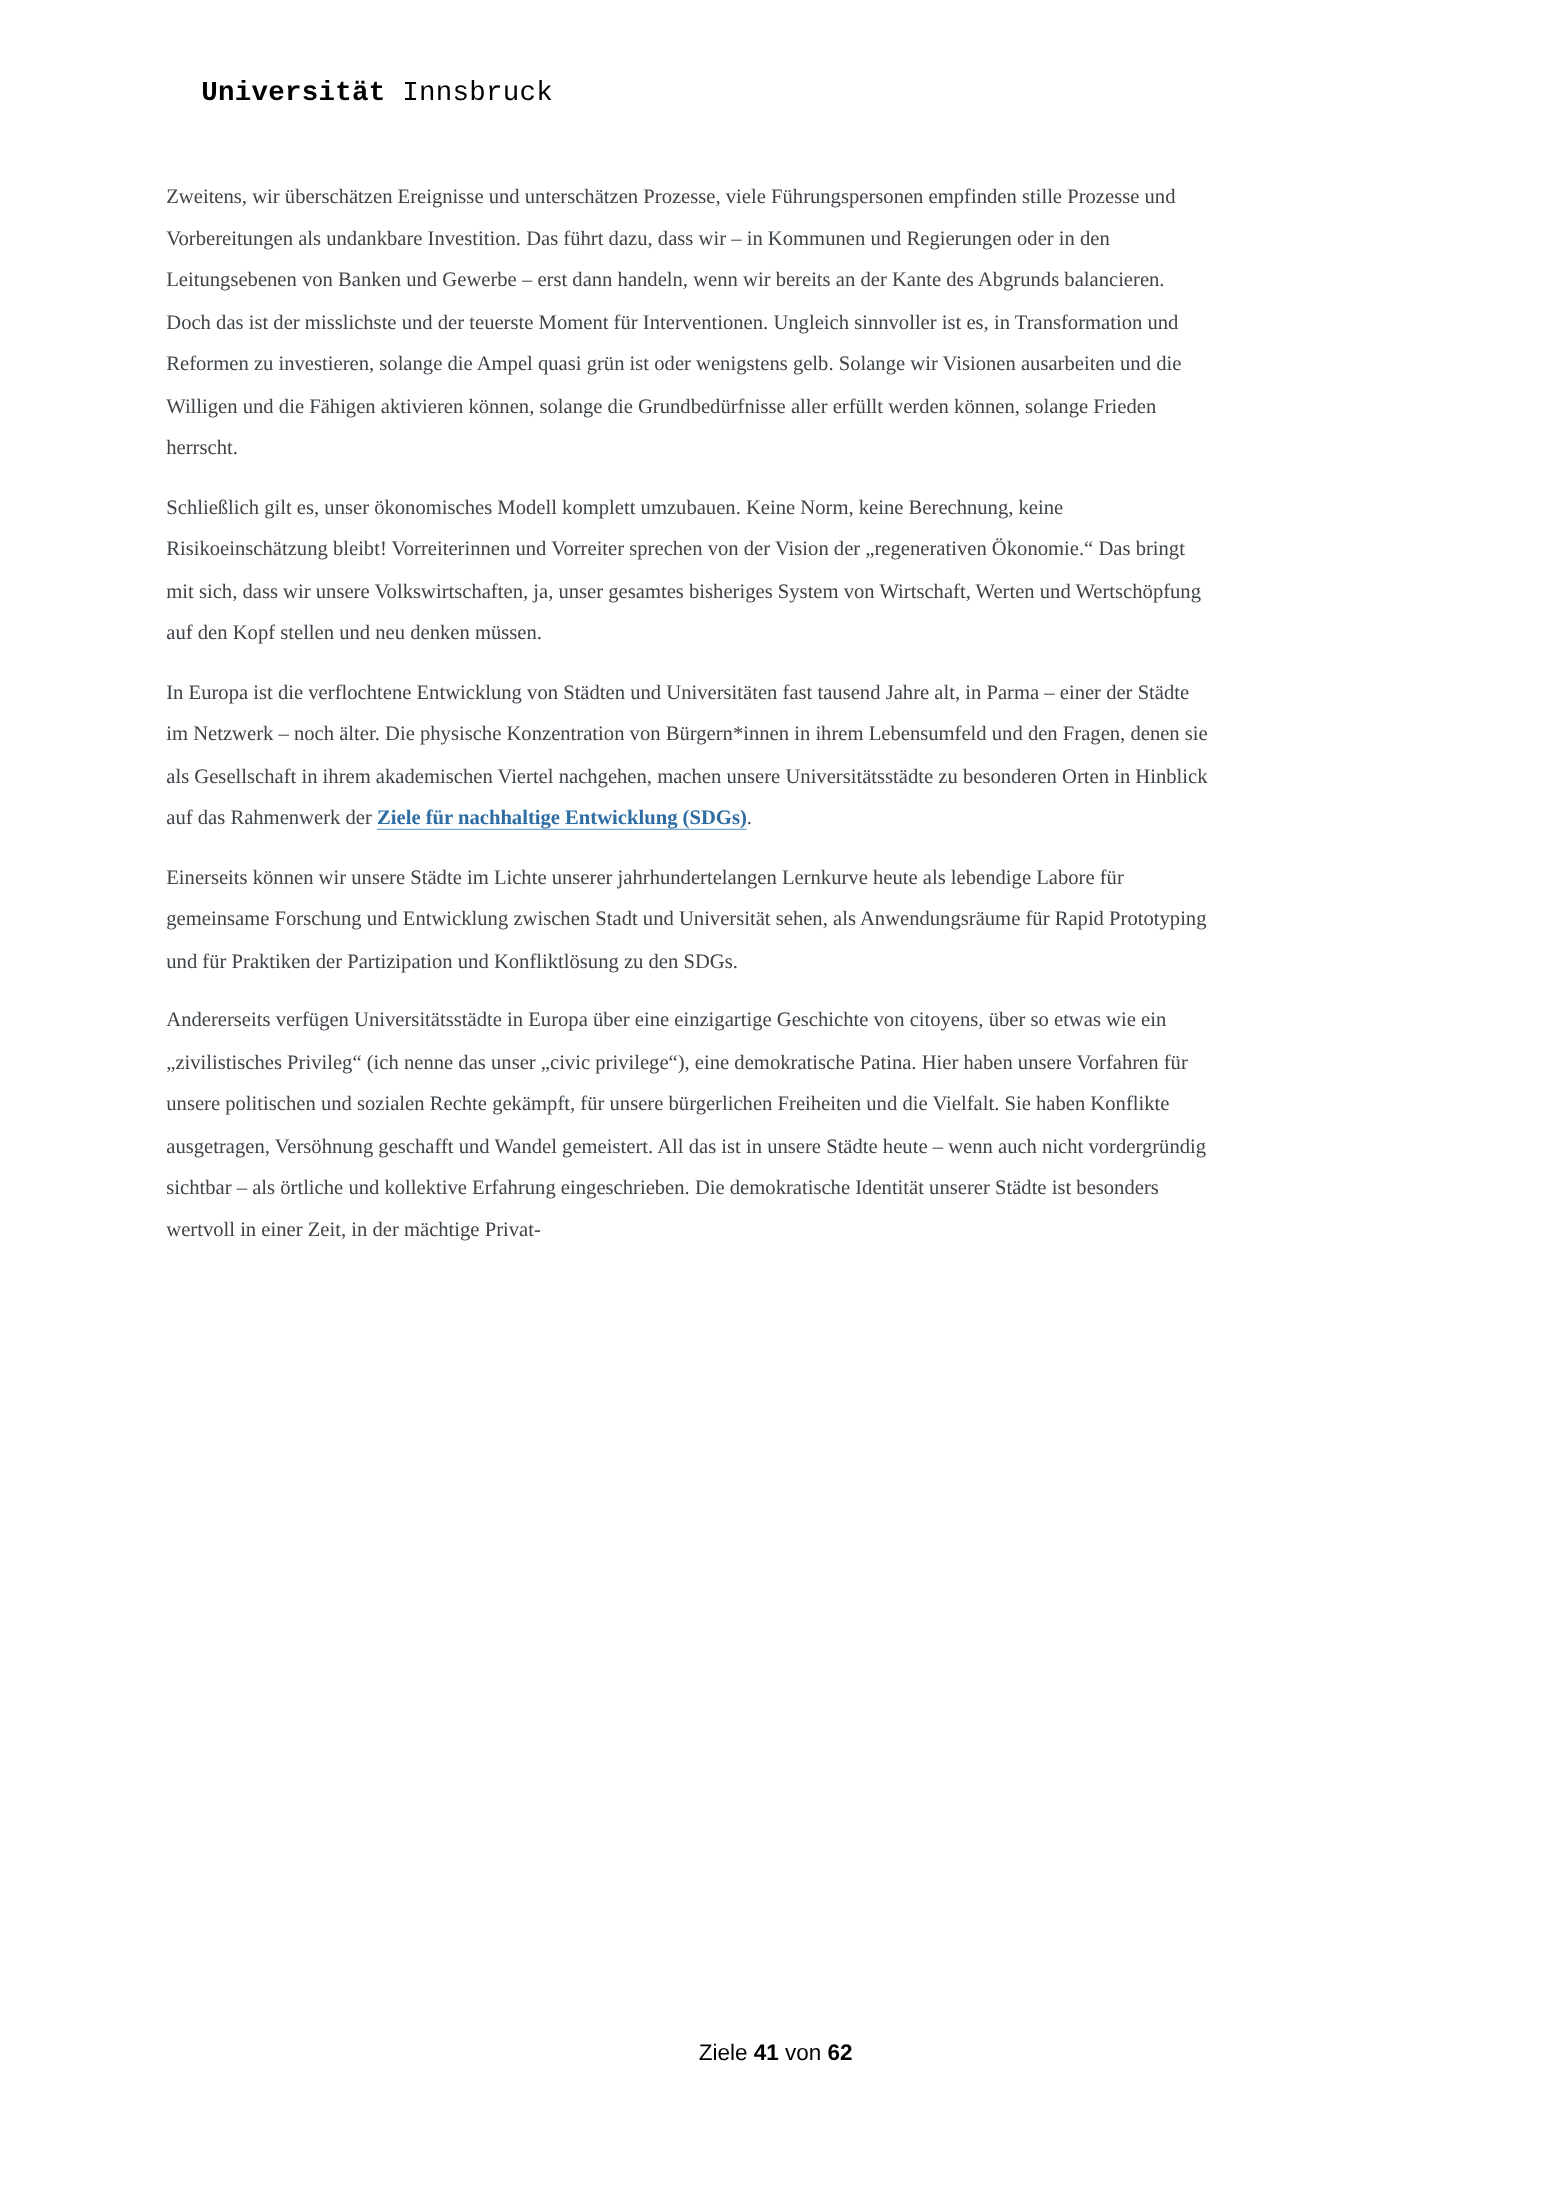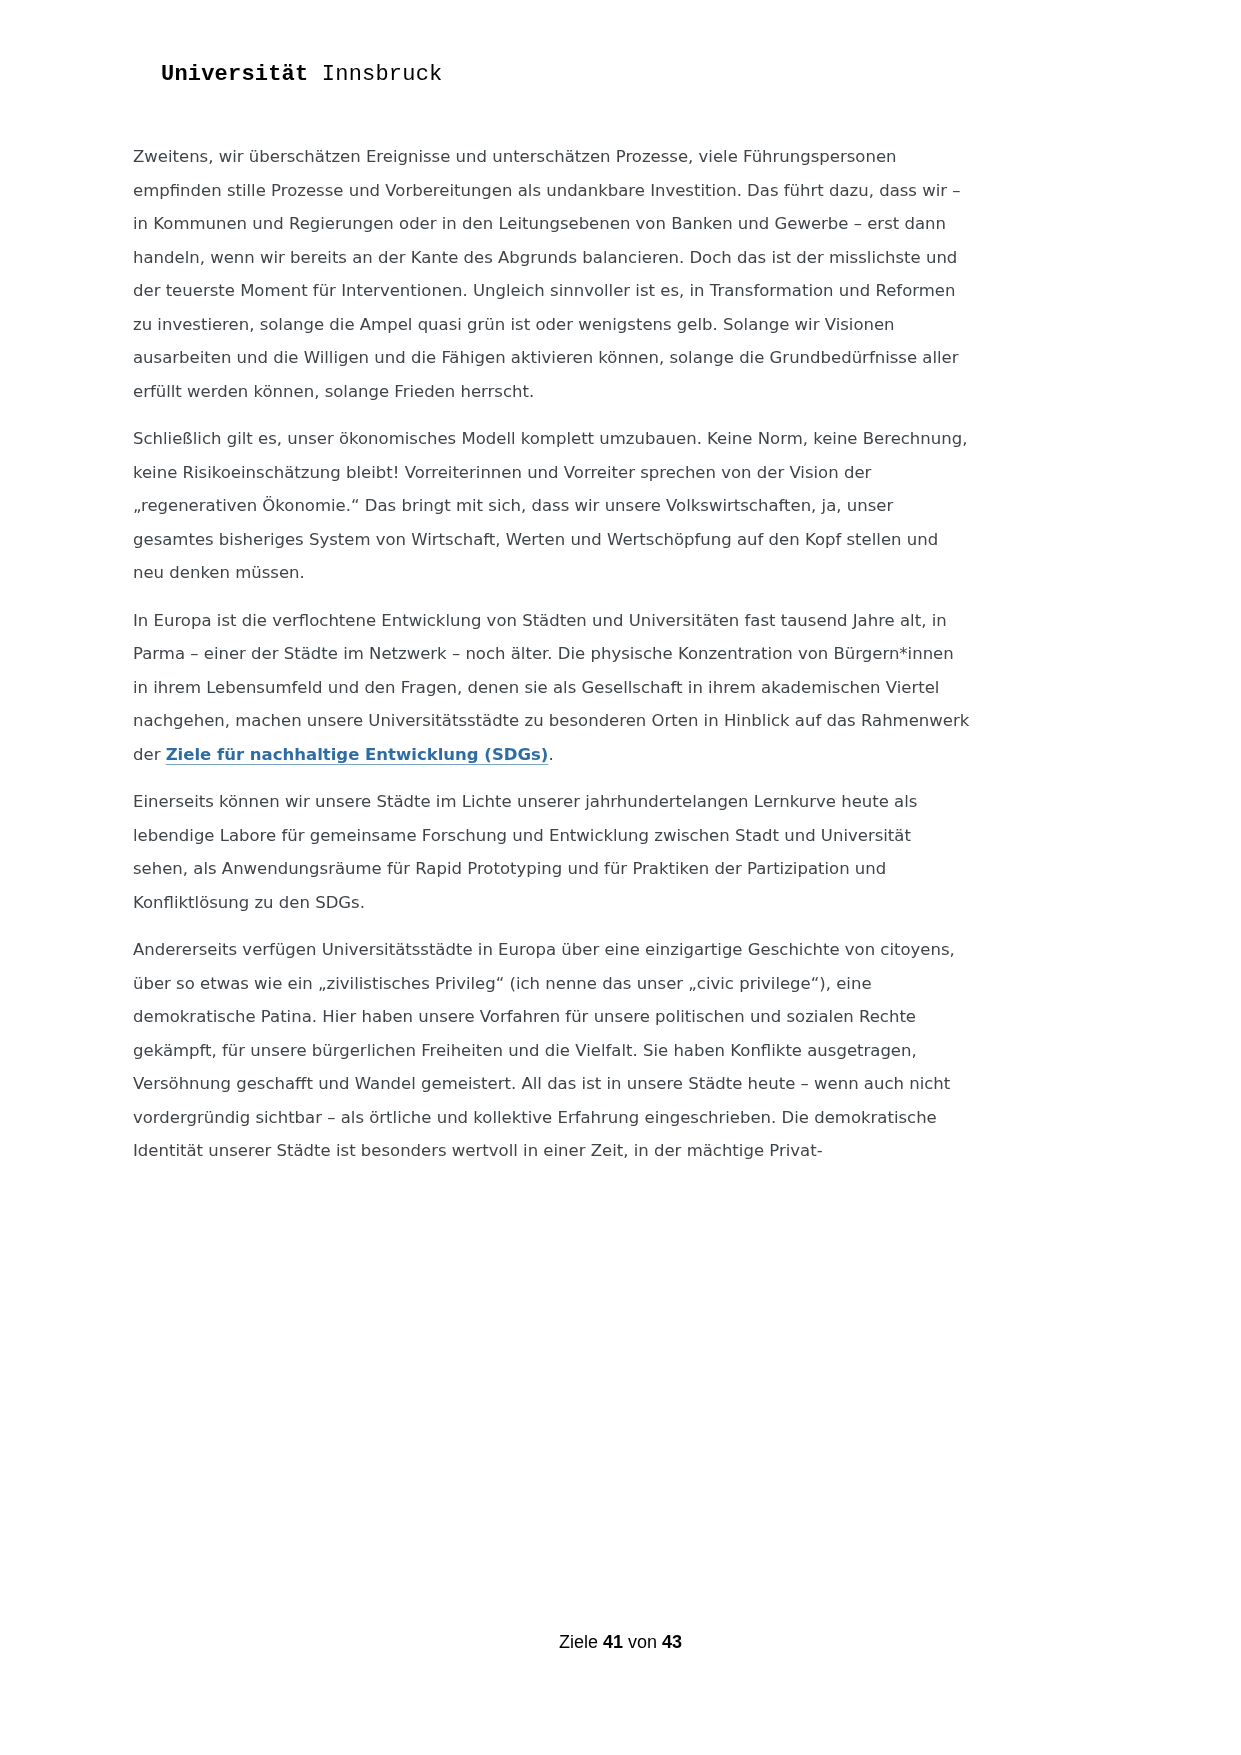--- a/index.html
+++ b/index.html
@@ -69,32 +69,32 @@
 <body>
 
 <div class="page" style="background: rgb(255, 255, 255);">
 
   <div class="doc-header" style="color: rgb(0, 0, 0);">
     <span class="brand-bold">Universität</span>
     <span> </span>
     <span class="brand-regular">Innsbruck</span>
   </div>
 
-  <div class="doc-body" id="paragraph-container" style="color: rgb(63, 68, 73);">
+  <div class="doc-body" id="paragraph-container" style="color: rgb(63, 68, 73); font-family: Liberation Serif, serif;">
 
   <p>Zweitens, wir überschätzen Ereignisse und unterschätzen Prozesse, viele Führungspersonen empfinden stille Prozesse und Vorbereitungen als undankbare Investition. Das führt dazu, dass wir – in Kommunen und Regierungen oder in den Leitungsebenen von Banken und Gewerbe – erst dann handeln, wenn wir bereits an der Kante des Abgrunds balancieren. Doch das ist der misslichste und der teuerste Moment für Interventionen. Ungleich sinnvoller ist es, in Transformation und Reformen zu investieren, solange die Ampel quasi grün ist oder wenigstens gelb. Solange wir Visionen ausarbeiten und die Willigen und die Fähigen aktivieren können, solange die Grundbedürfnisse aller erfüllt werden können, solange Frieden herrscht.</p>
       <p>Schließlich gilt es, unser ökonomisches Modell komplett umzubauen. Keine Norm, keine Berechnung, keine Risikoeinschätzung bleibt! Vorreiterinnen und Vorreiter sprechen von der Vision der „regenerativen Ökonomie.“ Das bringt mit sich, dass wir unsere Volkswirtschaften, ja, unser gesamtes bisheriges System von Wirtschaft, Werten und Wertschöpfung auf den Kopf stellen und neu denken müssen.</p>
       <p><span>In Europa ist die verflochtene Entwicklung von Städten und Universitäten fast tausend Jahre alt, in Parma – einer der Städte im Netzwerk – noch älter. Die physische Konzentration von Bürgern*innen in ihrem Lebensumfeld und den Fragen, denen sie als Gesellschaft in ihrem akademischen Viertel nachgehen, machen unsere Universitätsstädte zu besonderen Orten in Hinblick auf das Rahmenwerk der </span><a class="sdg-link" href="#" style="color: rgb(46, 109, 164);">Ziele für nachhaltige Entwicklung (SDGs)</a><span>.</span></p>
       <p>Einerseits können wir unsere Städte im Lichte unserer jahrhundertelangen Lernkurve heute als lebendige Labore für gemeinsame Forschung und Entwicklung zwischen Stadt und Universität sehen, als Anwendungsräume für Rapid Prototyping und für Praktiken der Partizipation und Konfliktlösung zu den SDGs.</p>
       <p>Andererseits verfügen Universitätsstädte in Europa über eine einzigartige Geschichte von citoyens, über so etwas wie ein „zivilistisches Privileg“ (ich nenne das unser „civic privilege“), eine demokratische Patina. Hier haben unsere Vorfahren für unsere politischen und sozialen Rechte gekämpft, für unsere bürgerlichen Freiheiten und die Vielfalt. Sie haben Konflikte ausgetragen, Versöhnung geschafft und Wandel gemeistert. All das ist in unsere Städte heute – wenn auch nicht vordergründig sichtbar – als örtliche und kollektive Erfahrung eingeschrieben. Die demokratische Identität unserer Städte ist besonders wertvoll in einer Zeit, in der mächtige Privat-</p>
     </div>
 
   <div class="doc-footer" style="color: rgb(0, 0, 0);">
     <span>Ziele</span>
     <span> </span>
     <span class="bold">41</span>
     <span> </span>
     <span>von</span>
     <span> </span>
-    <span class="bold">43</span>
+    <span class="bold">62</span>
   </div>
 
 </div>
 
 </body></html>

